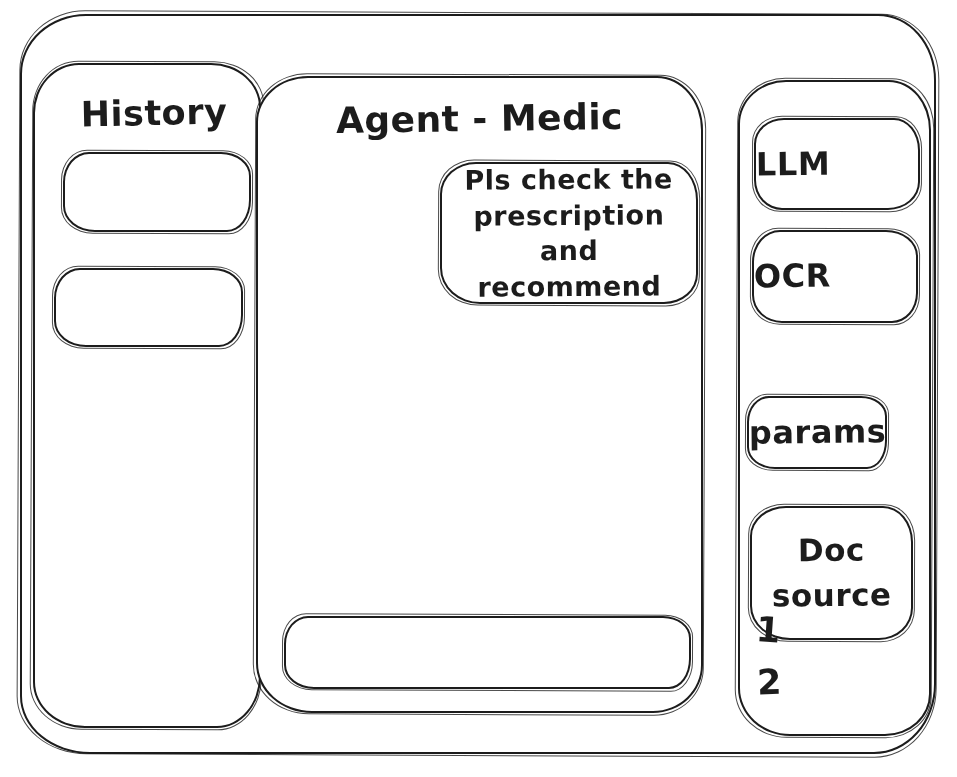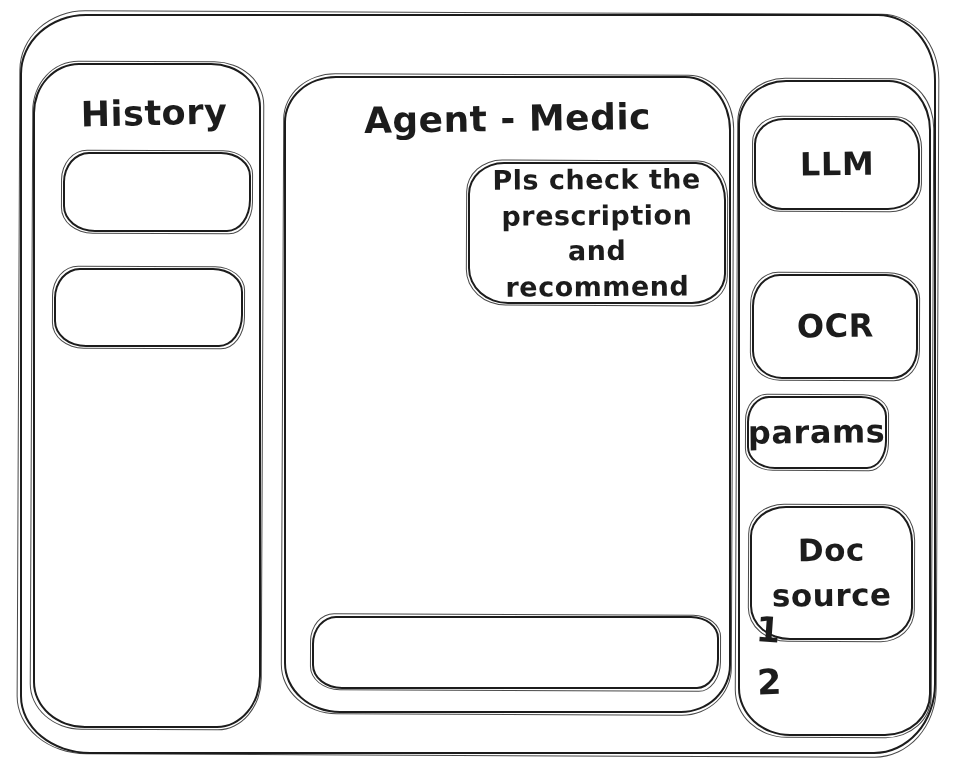--- a/index.html
+++ b/index.html
@@ -52,21 +52,21 @@
   }
   .history-item {
     border-radius: 26px 30px 24px 32px / 30px 24px 32px 26px;
   }
   .item1 { left: 28px; top: 87px; width: 188px; height: 80px; }
   .item2 { left: 19px; top: 203px; width: 189px; height: 79px; }
   .item-label { font-size: 22px; }
 
   
   .chat {
-    left: 284px; top: 76px; width: 447px; height: 637px;
+    left: 256px; top: 76px; width: 447px; height: 637px;
     border-radius: 52px 46px 50px 56px / 46px 54px 48px 50px;
   }
   .chat-title {
     position: absolute; left: 0; right: 0; top: 20px;
     text-align: center; font-size: 36px; transform: rotate(-.8deg);
   }
   .bubble {
     display: flex; align-items: center; justify-content: center;
     text-align: center; padding: 10px 14px;
   }
@@ -88,32 +88,31 @@
     border: none; outline: none; background: transparent;
     font-size: 24px; width: calc(100% - 24px);
   }
 
   
   .tools {
     left: 738px; top: 80px; width: 193px; height: 656px;
     border-radius: 48px 42px 46px 52px / 44px 50px 42px 48px;
   }
   .tool {
-    display: flex; align-items: center; justify-content: center;
+    display: flex; align-items: center; justify-content: flex-start;
     text-align: center;
   }
   .tool-label { font-size: 32px; line-height: 1.45; transform: rotate(-.6deg); }
   .tool.llm {
     left: 14px; top: 36px; width: 166px; height: 92px;
     border-radius: 30px 26px 32px 28px / 26px 32px 28px 30px;
   }
   .tool.ocr {
-    left: 12px; top: 148px; width: 166px; height: 105px;
+    left: 12px; top: 148px; width: 166px; height: 93px;
     border-radius: 28px 32px 26px 30px / 32px 26px 30px 28px;
-    margin-top: 44px;
   }
   .tool.params {
     left: 7px; top: 314px; width: 140px; height: 73px;
     border-radius: 22px 26px 20px 28px / 26px 20px 28px 22px;
   }
   .tool.doc {
     left: 10px; top: 424px; width: 163px; height: 134px;
     border-radius: 36px 30px 34px 40px / 30px 36px 32px 34px;
   }
   .tool.doc .tool-label { font-size: 31px; }

